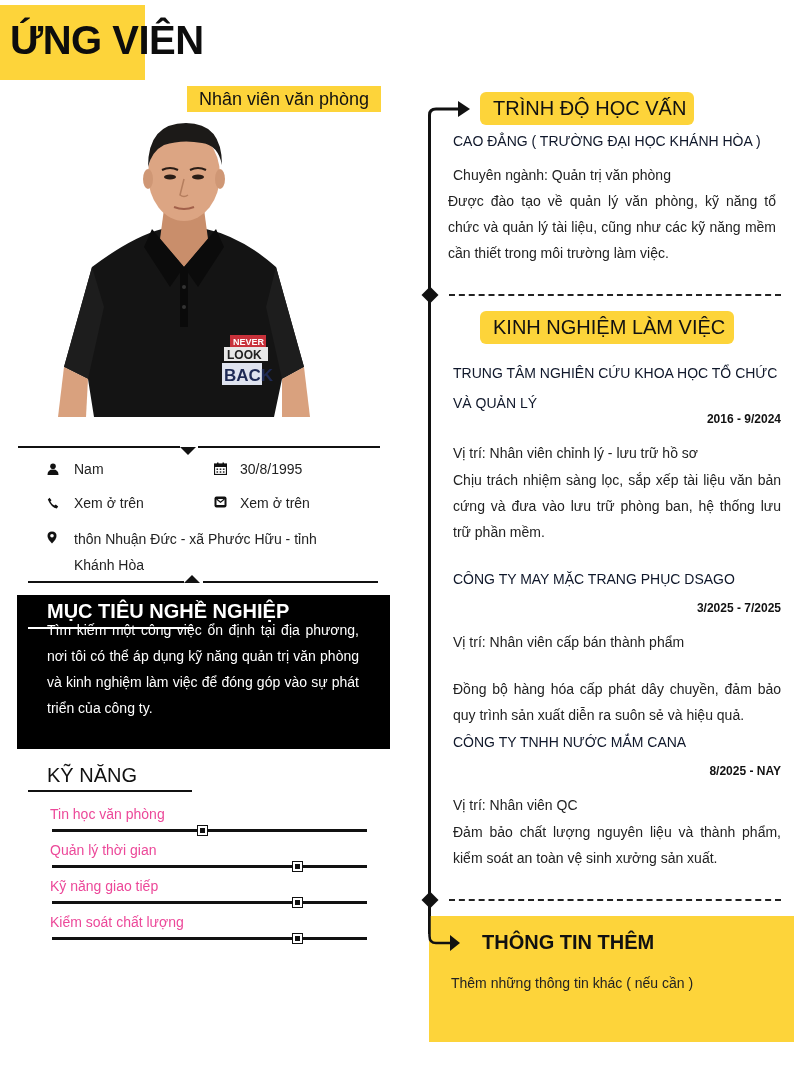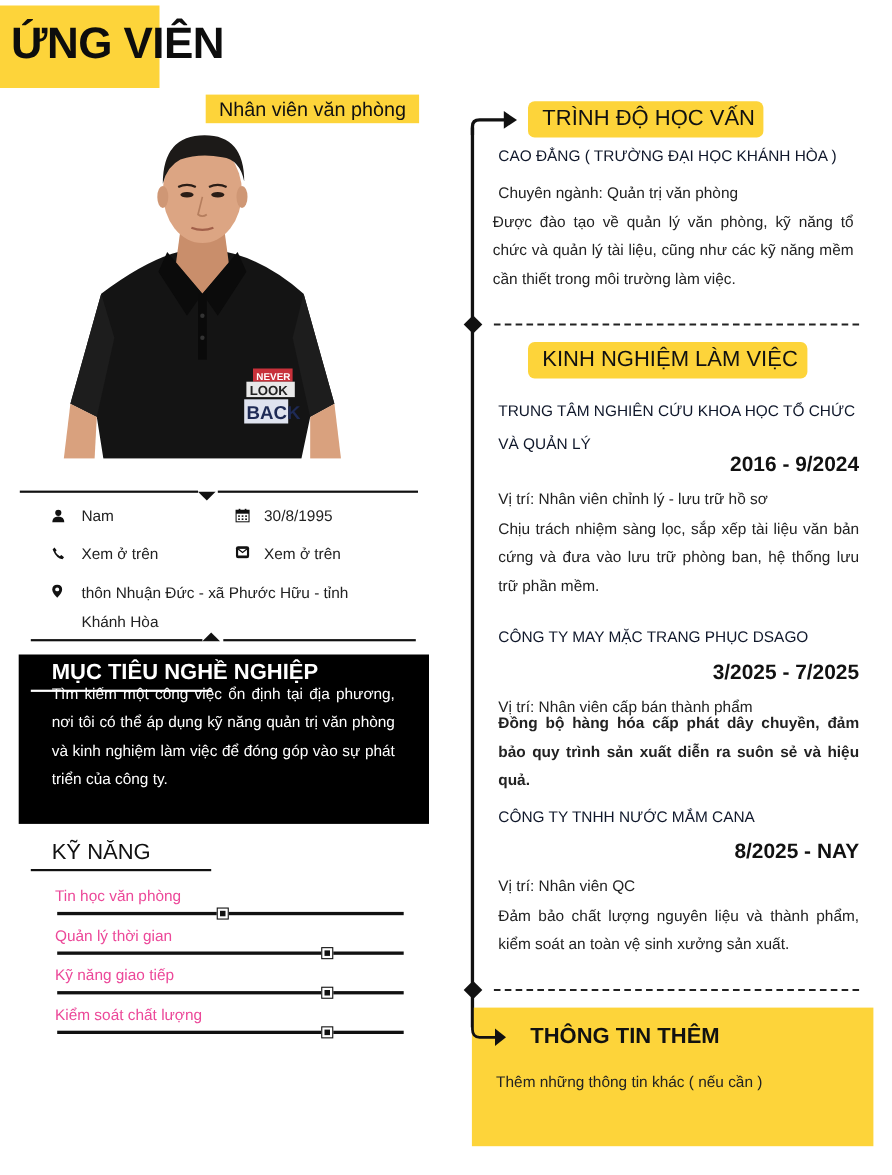--- a/index.html
+++ b/index.html
@@ -42,21 +42,21 @@
 
   
   .vline { left: 428px; top: 116px; width: 3px; height: 818px; background: #111; }
   .diamond { width: 12px; height: 12px; background: #111; transform: rotate(45deg); }
   .dash { height: 0; border-top: 2px dashed #222; }
 
   .sec-title-bg { background: #fdd43a; border-radius: 6px; }
   .sec-title { font-size: 20px; font-weight: normal; color: #111; white-space: nowrap; }
 
   .org { font-size: 14px; font-weight: normal; color: #0f172a; }
-  .period { font-size: 19px; font-weight: bold; color: #111; text-align: right; white-space: nowrap; }
+  .period { font-size: 12px; font-weight: bold; color: #111; text-align: right; white-space: nowrap; }
   .body-text { font-size: 14px; line-height: 26px; color: #222; text-align: justify; }
 
   .extra-box { left: 429px; top: 916px; width: 365px; height: 126px; background: #fdd43a; }
   .extra-title { left: 482px; top: 931px; font-size: 20px; font-weight: bold; color: #111; white-space: nowrap; }
   .extra-text { left: 451px; top: 975px; font-size: 14px; color: #222; white-space: nowrap; }
 </style>
 </head>
 <body>
 
 <div class="abs name-bg"></div>
@@ -209,21 +209,21 @@
 <div class="abs sec-title" style="left:493px; top:316px;">KINH NGHIỆM LÀM VIỆC</div>
 
 <div class="abs org" style="left:453px; top:358px; width:328px; line-height:30px;">TRUNG TÂM NGHIÊN CỨU KHOA HỌC TỔ CHỨC VÀ QUẢN LÝ</div>
 <div class="abs period" style="left:453px; top:412px; width:328px;">2016 - 9/2024</div>
 <div class="abs body-text" style="left:453px; top:440px; width:328px;">Vị trí: Nhân viên chỉnh lý - lưu trữ hồ sơ</div>
 <div class="abs body-text" style="left:453px; top:467px; width:328px;">Chịu trách nhiệm sàng lọc, sắp xếp tài liệu văn bản cứng và đưa vào lưu trữ phòng ban, hệ thống lưu trữ phần mềm.</div>
 
 <div class="abs org" style="left:453px; top:571px;">CÔNG TY MAY MẶC TRANG PHỤC DSAGO</div>
 <div class="abs period" style="left:453px; top:601px; width:328px;">3/2025 - 7/2025</div>
 <div class="abs body-text" style="left:453px; top:629px; width:328px;">Vị trí: Nhân viên cấp bán thành phẩm</div>
-<div class="abs body-text" style="left:453px; top:644px; width:328px;font-weight:bold;">Đồng bộ hàng hóa cấp phát dây chuyền, đảm bảo quy trình sản xuất diễn ra suôn sẻ và hiệu quả.</div>
+<div class="abs body-text" style="left:453px; top:676px; width:328px;">Đồng bộ hàng hóa cấp phát dây chuyền, đảm bảo quy trình sản xuất diễn ra suôn sẻ và hiệu quả.</div>
 
 <div class="abs org" style="left:453px; top:734px;">CÔNG TY TNHH NƯỚC MẮM CANA</div>
 <div class="abs period" style="left:453px; top:764px; width:328px;">8/2025 - NAY</div>
 <div class="abs body-text" style="left:453px; top:792px; width:328px;">Vị trí: Nhân viên QC</div>
 <div class="abs body-text" style="left:453px; top:819px; width:328px;">Đảm bảo chất lượng nguyên liệu và thành phẩm, kiểm soát an toàn vệ sinh xưởng sản xuất.</div>
 
 <div class="abs diamond" style="left:424px; top:894px;"></div>
 <div class="abs dash" style="left:449px; top:899px; width:332px;"></div>
 
 <div class="abs extra-box"></div>

